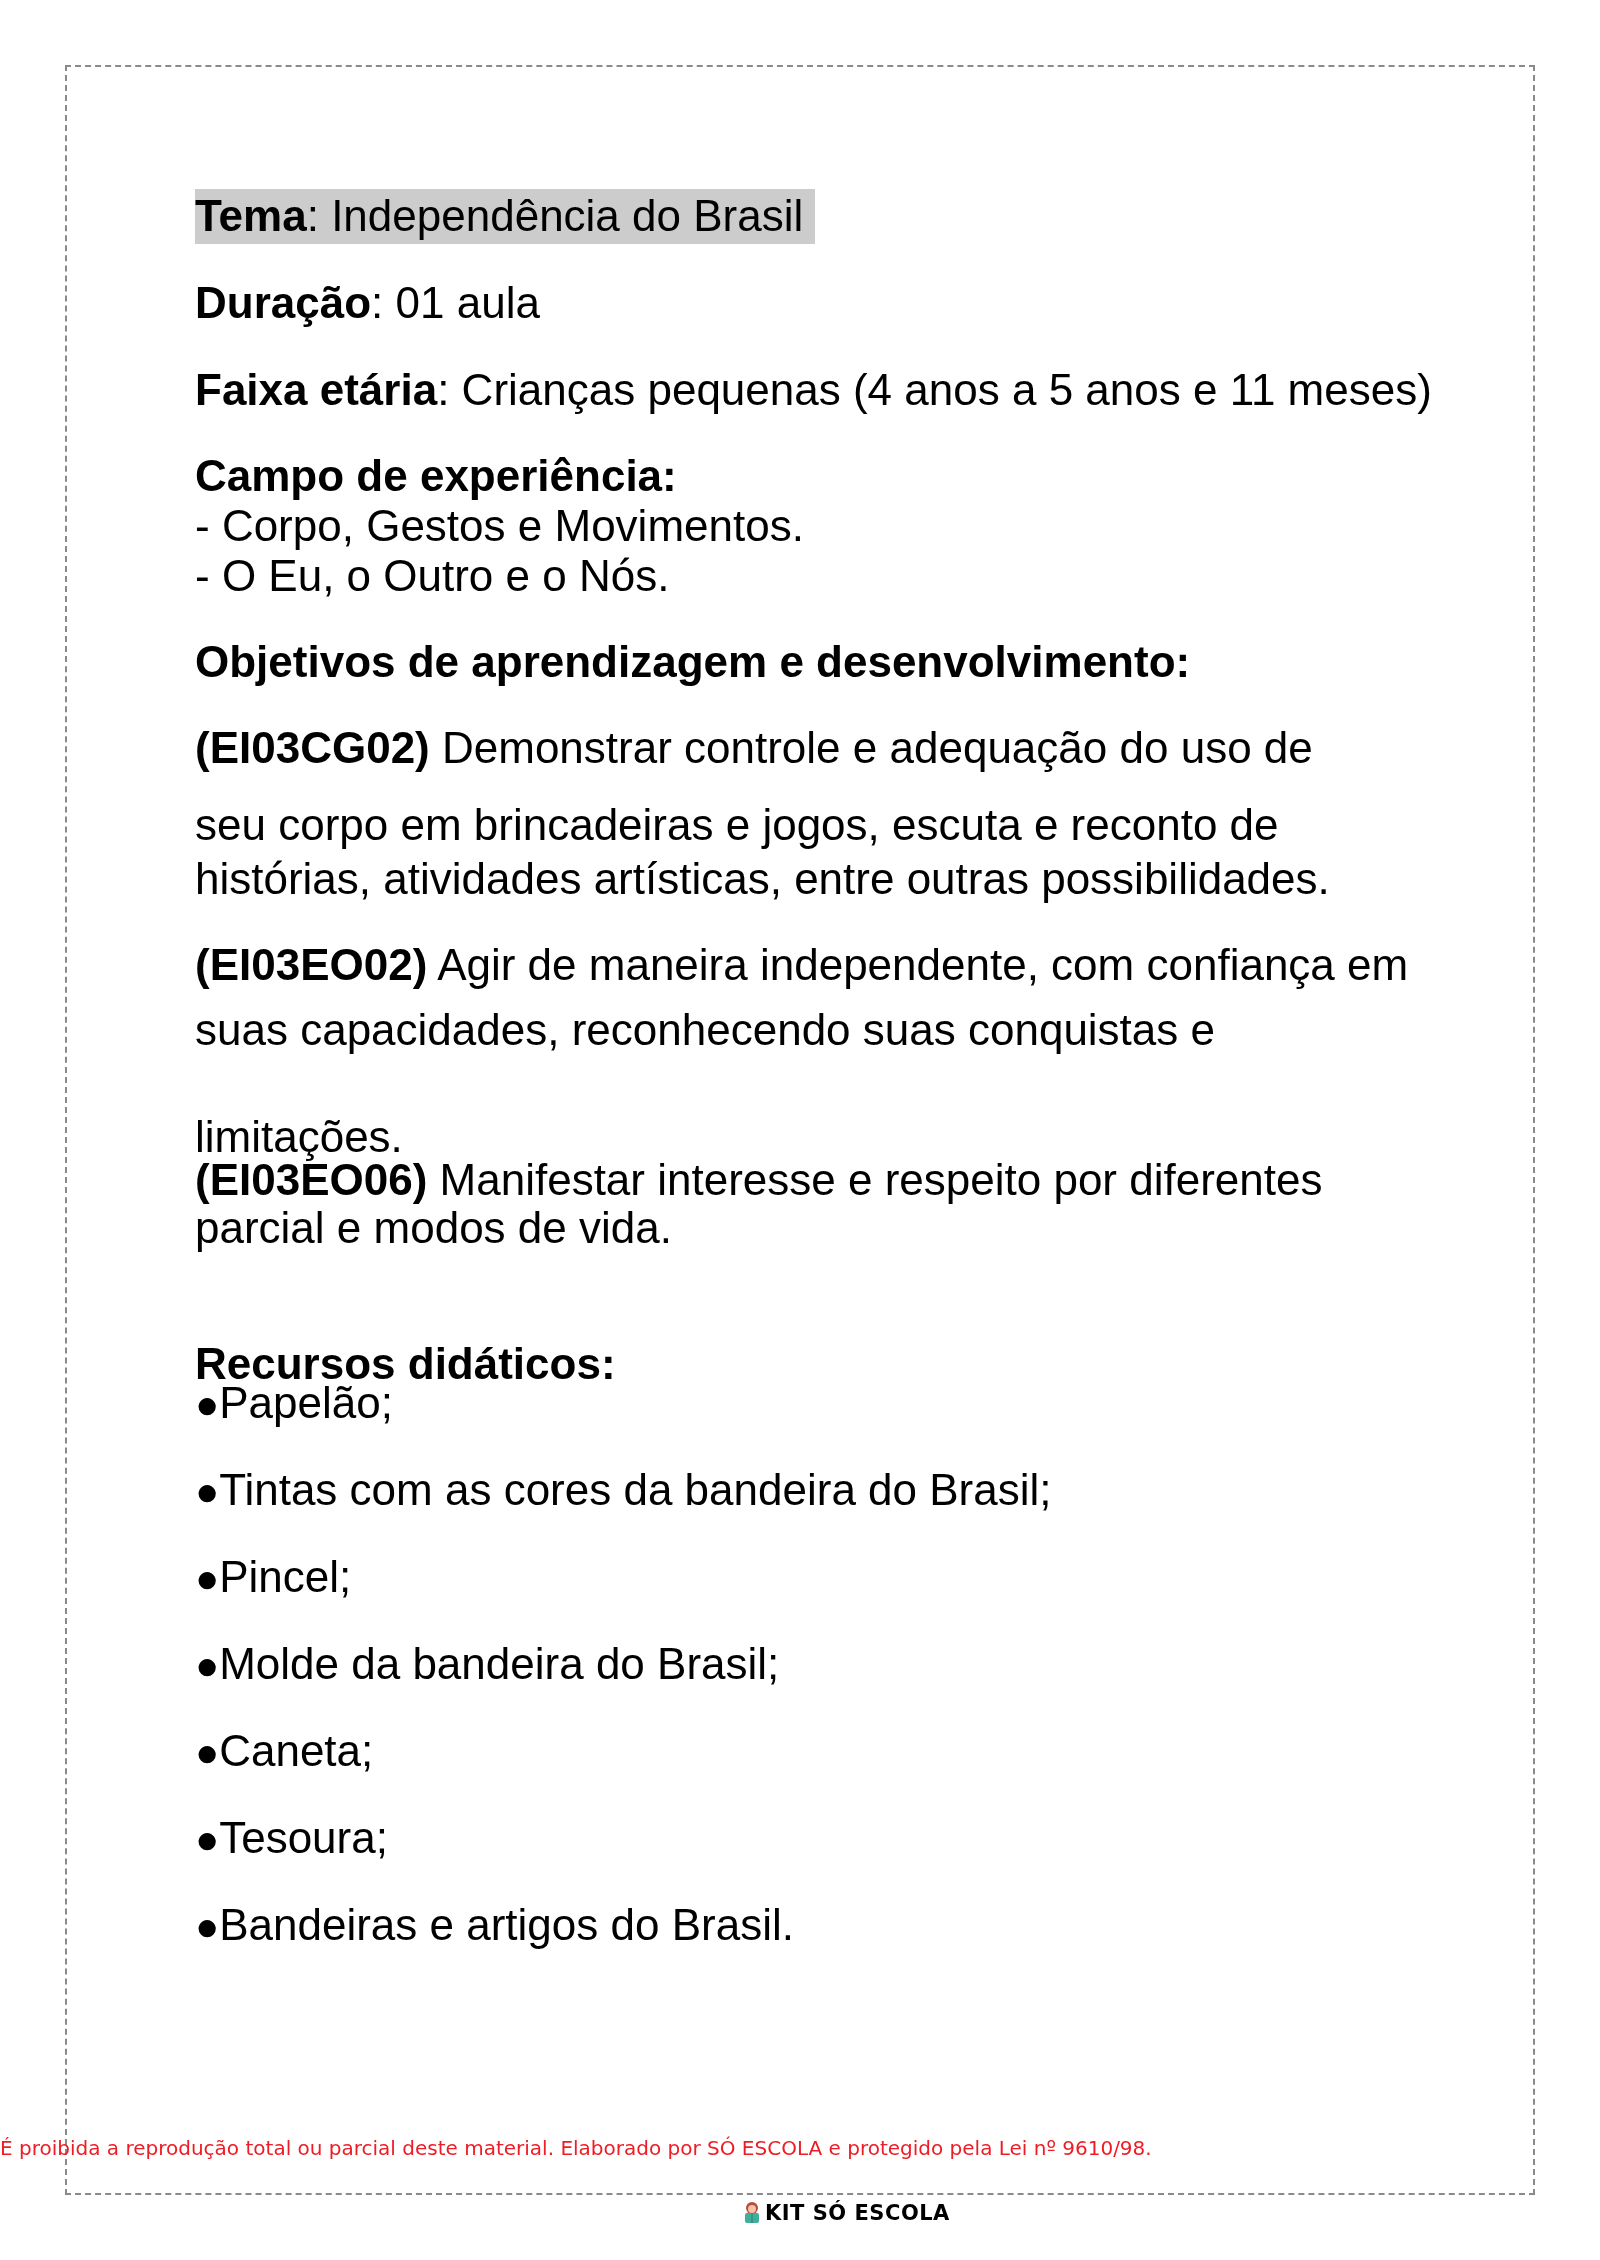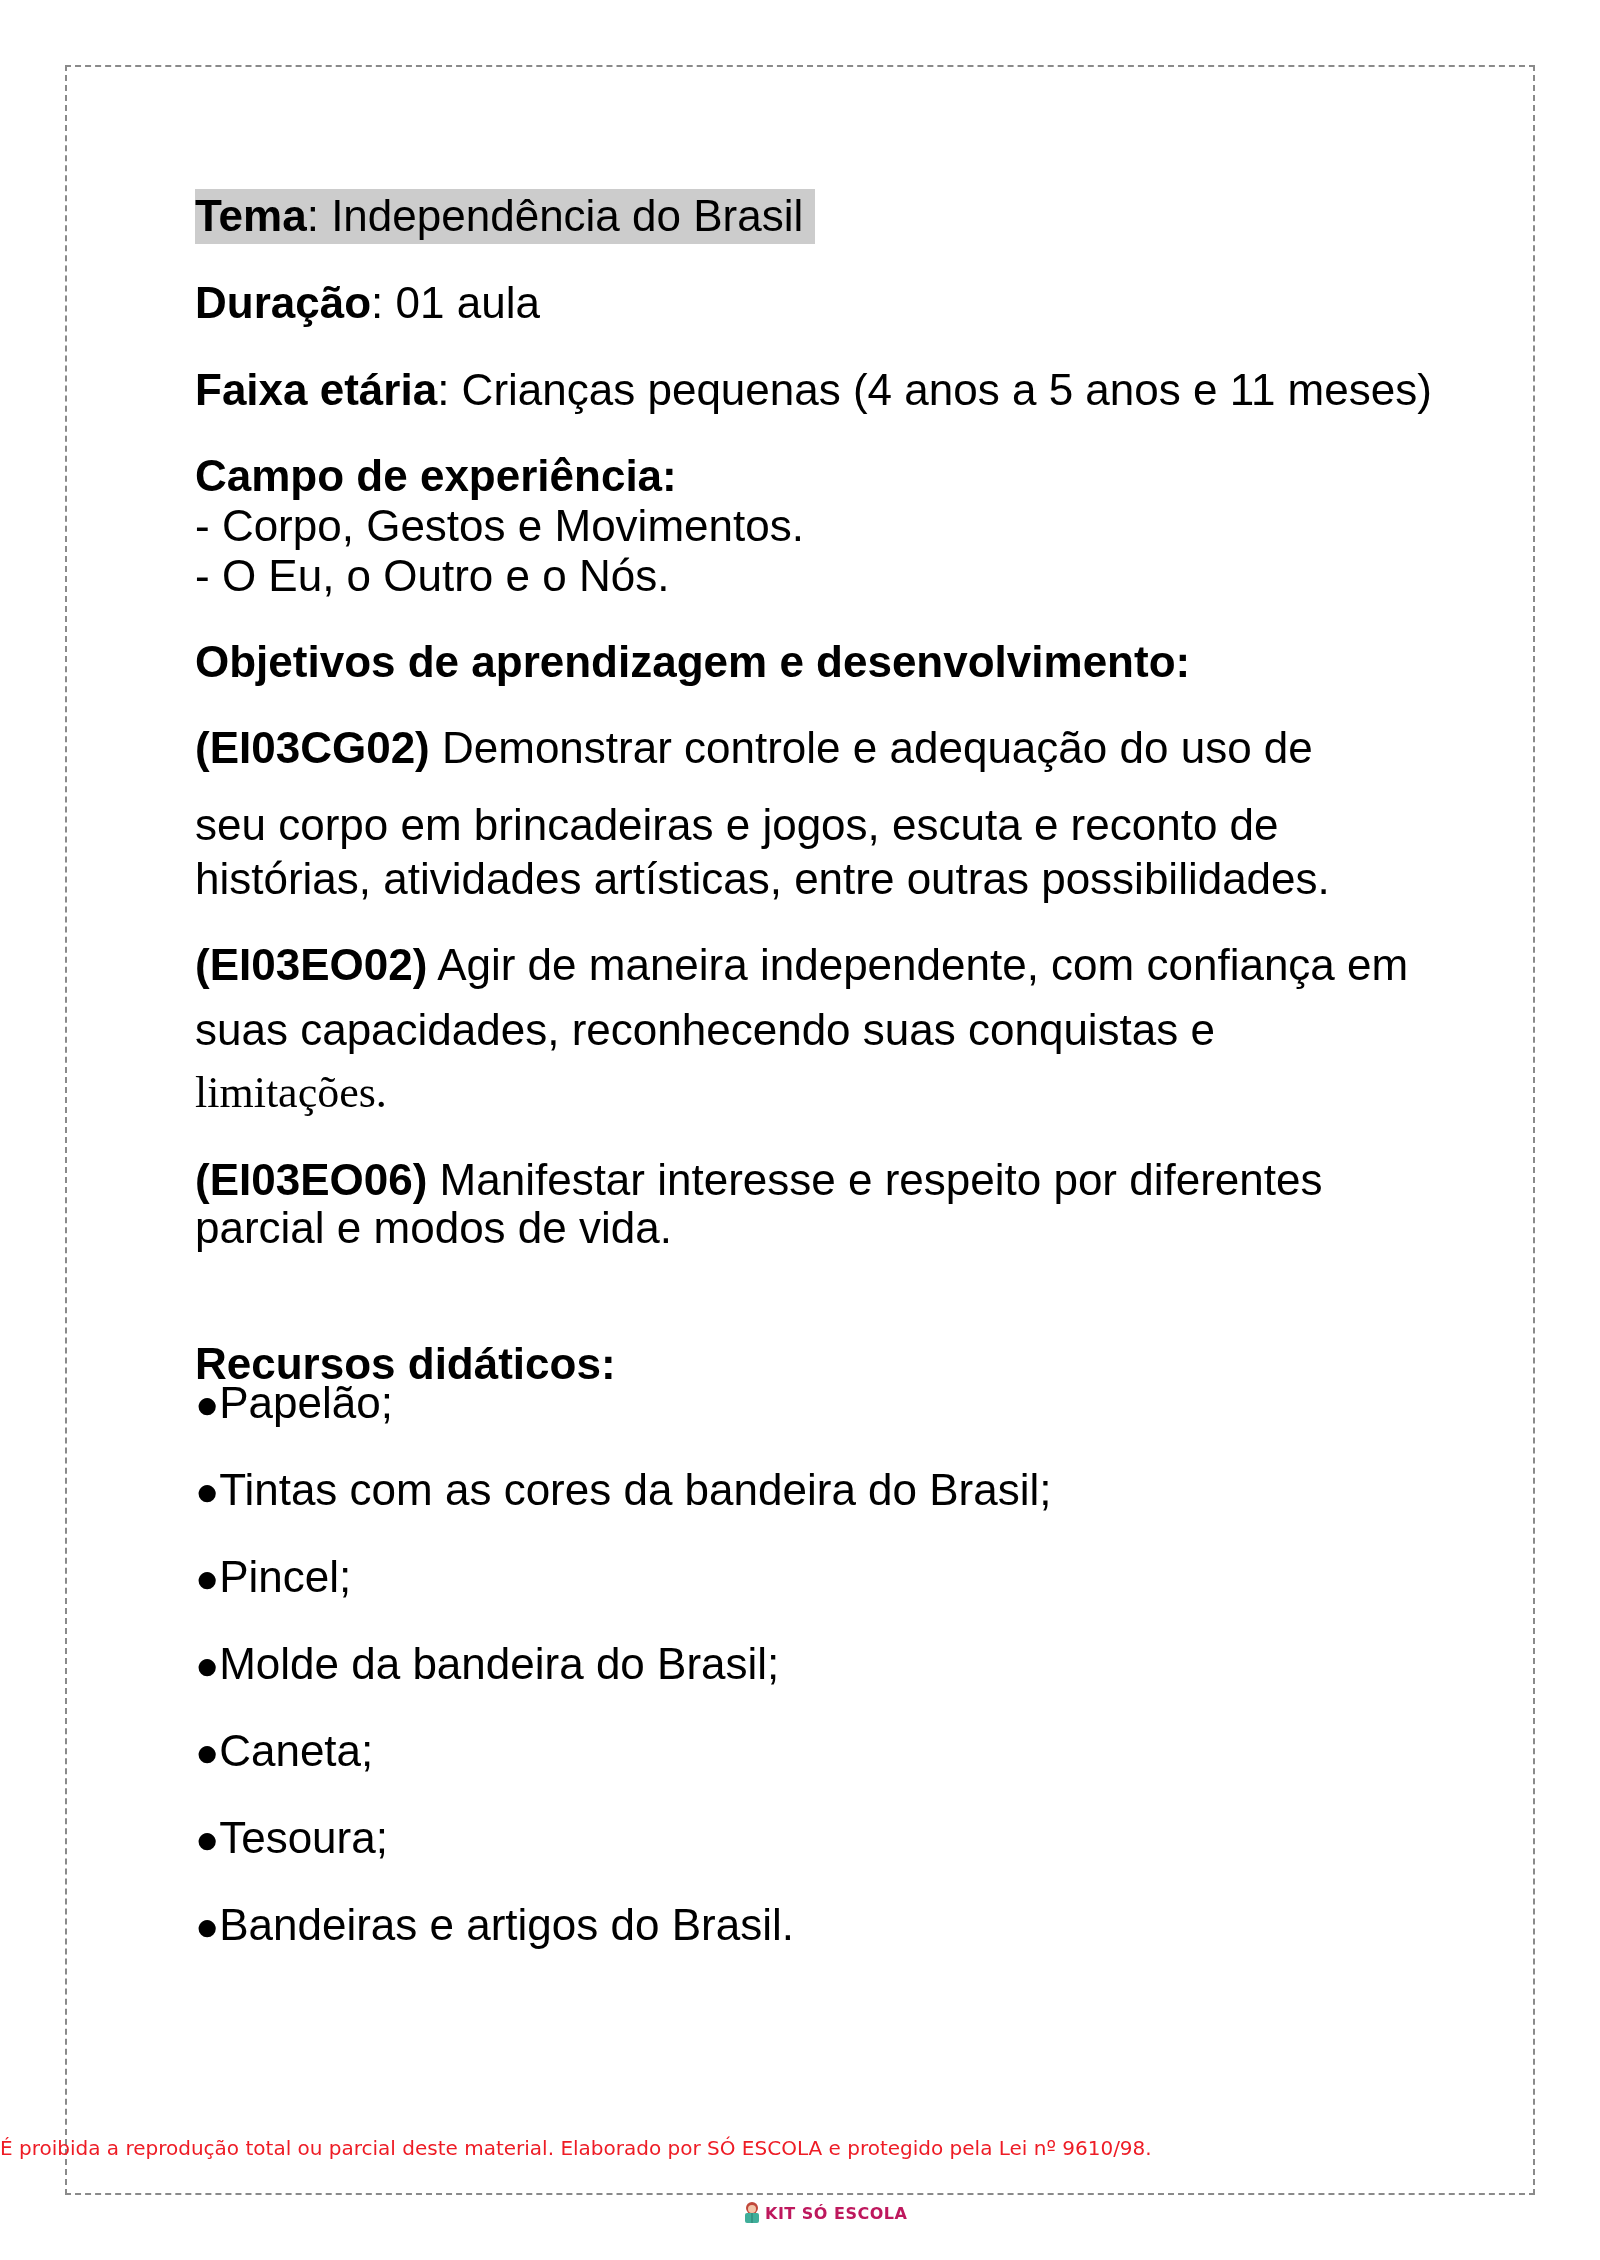--- a/index.html
+++ b/index.html
@@ -9,21 +9,21 @@
            border: 2px dashed #8a8a8a; box-sizing: border-box; }
   .line { position: absolute; left: 195px; font-size: 44px; line-height: 50px;
           white-space: nowrap; }
   .b { font-weight: bold; }
   .hl { background: #cccccc; padding: 2px 12px 4px 0; }
   .bullet { font-size: 40px; }
   .footer-note { position: absolute; left: 0; width: 1600px; top: 2136px; text-align: left;
                  font-size: 20px; color: #ee1c25; font-family: "DejaVu Sans", sans-serif; }
   .logo { position: absolute; left: 742px; top: 2201px; height: 24px; display: flex; align-items: center; gap: 3px; }
   .logo-icon { width: 20px; height: 22px; position: relative; }
-  .logo-text { font-family: "DejaVu Sans", sans-serif; font-weight: bold; font-size: 16px; letter-spacing: 0.5px; color: #be185d; }
+  .logo-text { font-family: "DejaVu Sans", sans-serif; font-weight: bold; font-size: 21px; letter-spacing: 0.5px; color: #000000; }
 </style>
 </head>
 <body>
 
 <div class="frame"></div>
 
 <div class="line" style="top:191px;">
   <span class="hl"><span class="b">Tema</span><span>: Independência do Brasil</span></span>
 </div>
 
@@ -44,21 +44,21 @@
 <div class="line" style="top:723px;">
   <span class="b">(EI03CG02)</span><span> Demonstrar controle e adequação do uso de</span>
 </div>
 <div class="line" style="top:791px;margin-top:9px;">seu corpo em brincadeiras e jogos, escuta e reconto de</div>
 <div class="line" style="top:854px;">histórias, atividades artísticas, entre outras possibilidades.</div>
 
 <div class="line" style="top:940px;">
   <span class="b">(EI03EO02)</span><span> Agir de maneira independente, com confiança em</span>
 </div>
 <div class="line" style="top:1005px;">suas capacidades, reconhecendo suas conquistas e</div>
-<div class="line" style="top:1068px;font-family:Liberation Serif, serif;">limitações.</div>
+<div class="line" style="top:1112px;">limitações.</div>
 
 <div class="line" style="top:1155px;">
   <span class="b">(EI03EO06)</span><span> Manifestar interesse e respeito por diferentes</span>
 </div>
 <div class="line" style="top:1203px;">parcial e modos de vida.</div>
 
 <div class="line b" style="top:1292px;margin-top:47px;">Recursos didáticos:</div>
 
 <div class="line" style="top:1378px;"><span class="bullet">●</span><span>Papelão;</span></div>
 <div class="line" style="top:1465px;"><span class="bullet">●</span><span>Tintas com as cores da bandeira do Brasil;</span></div>

